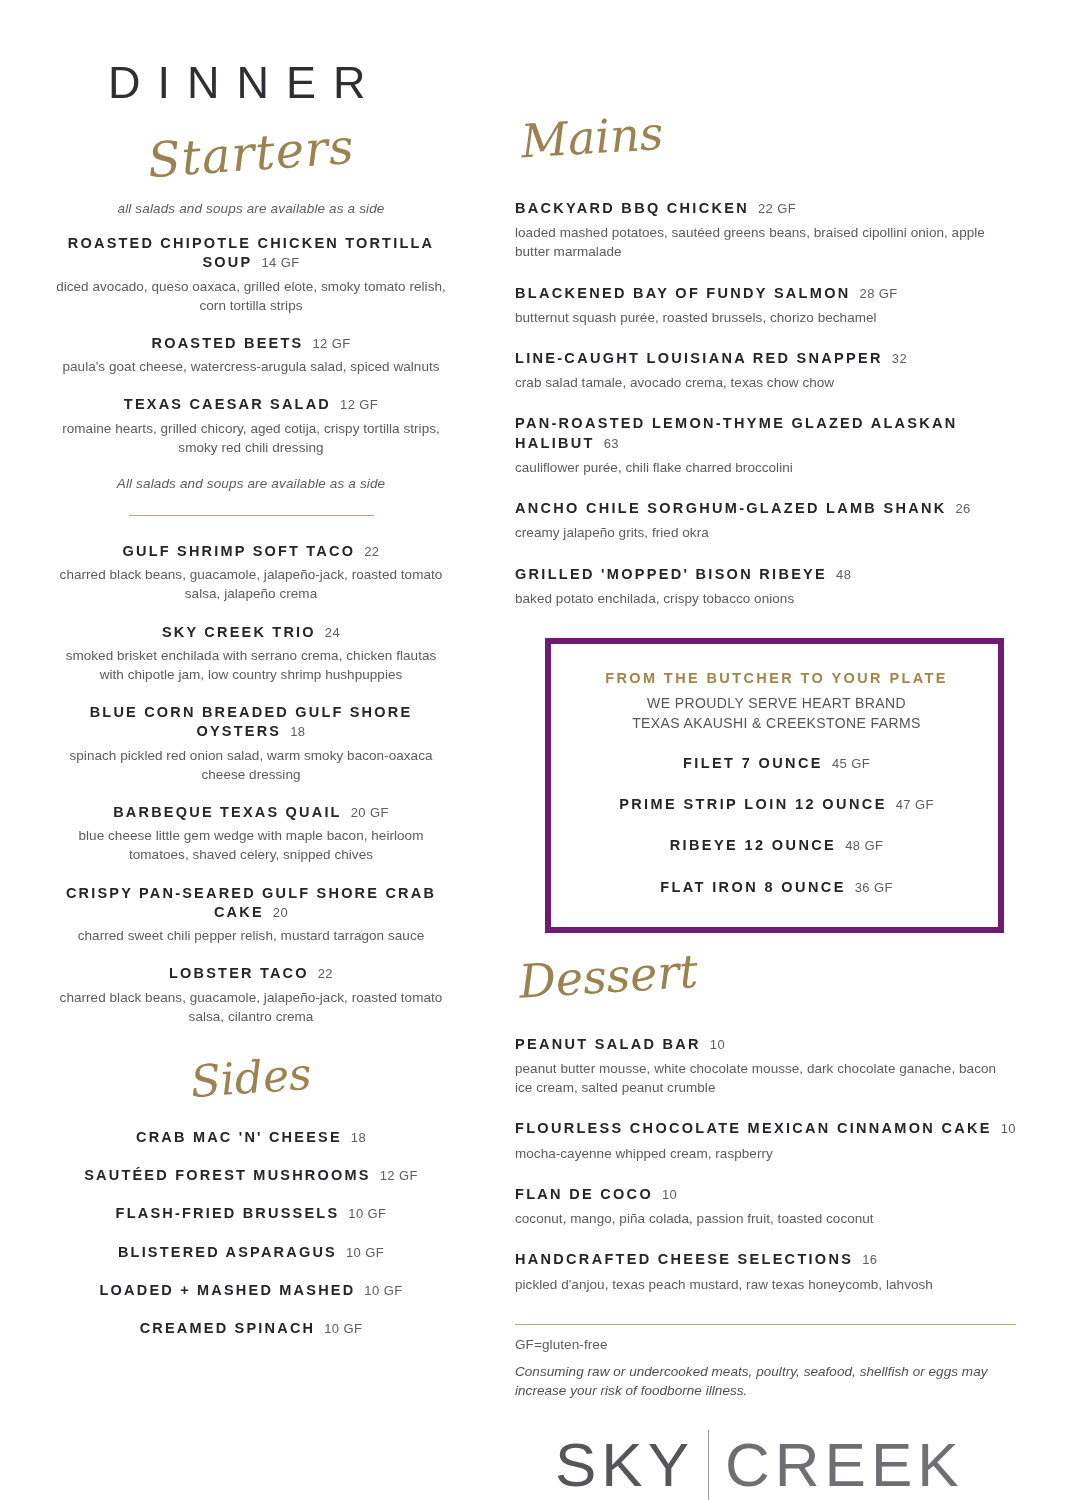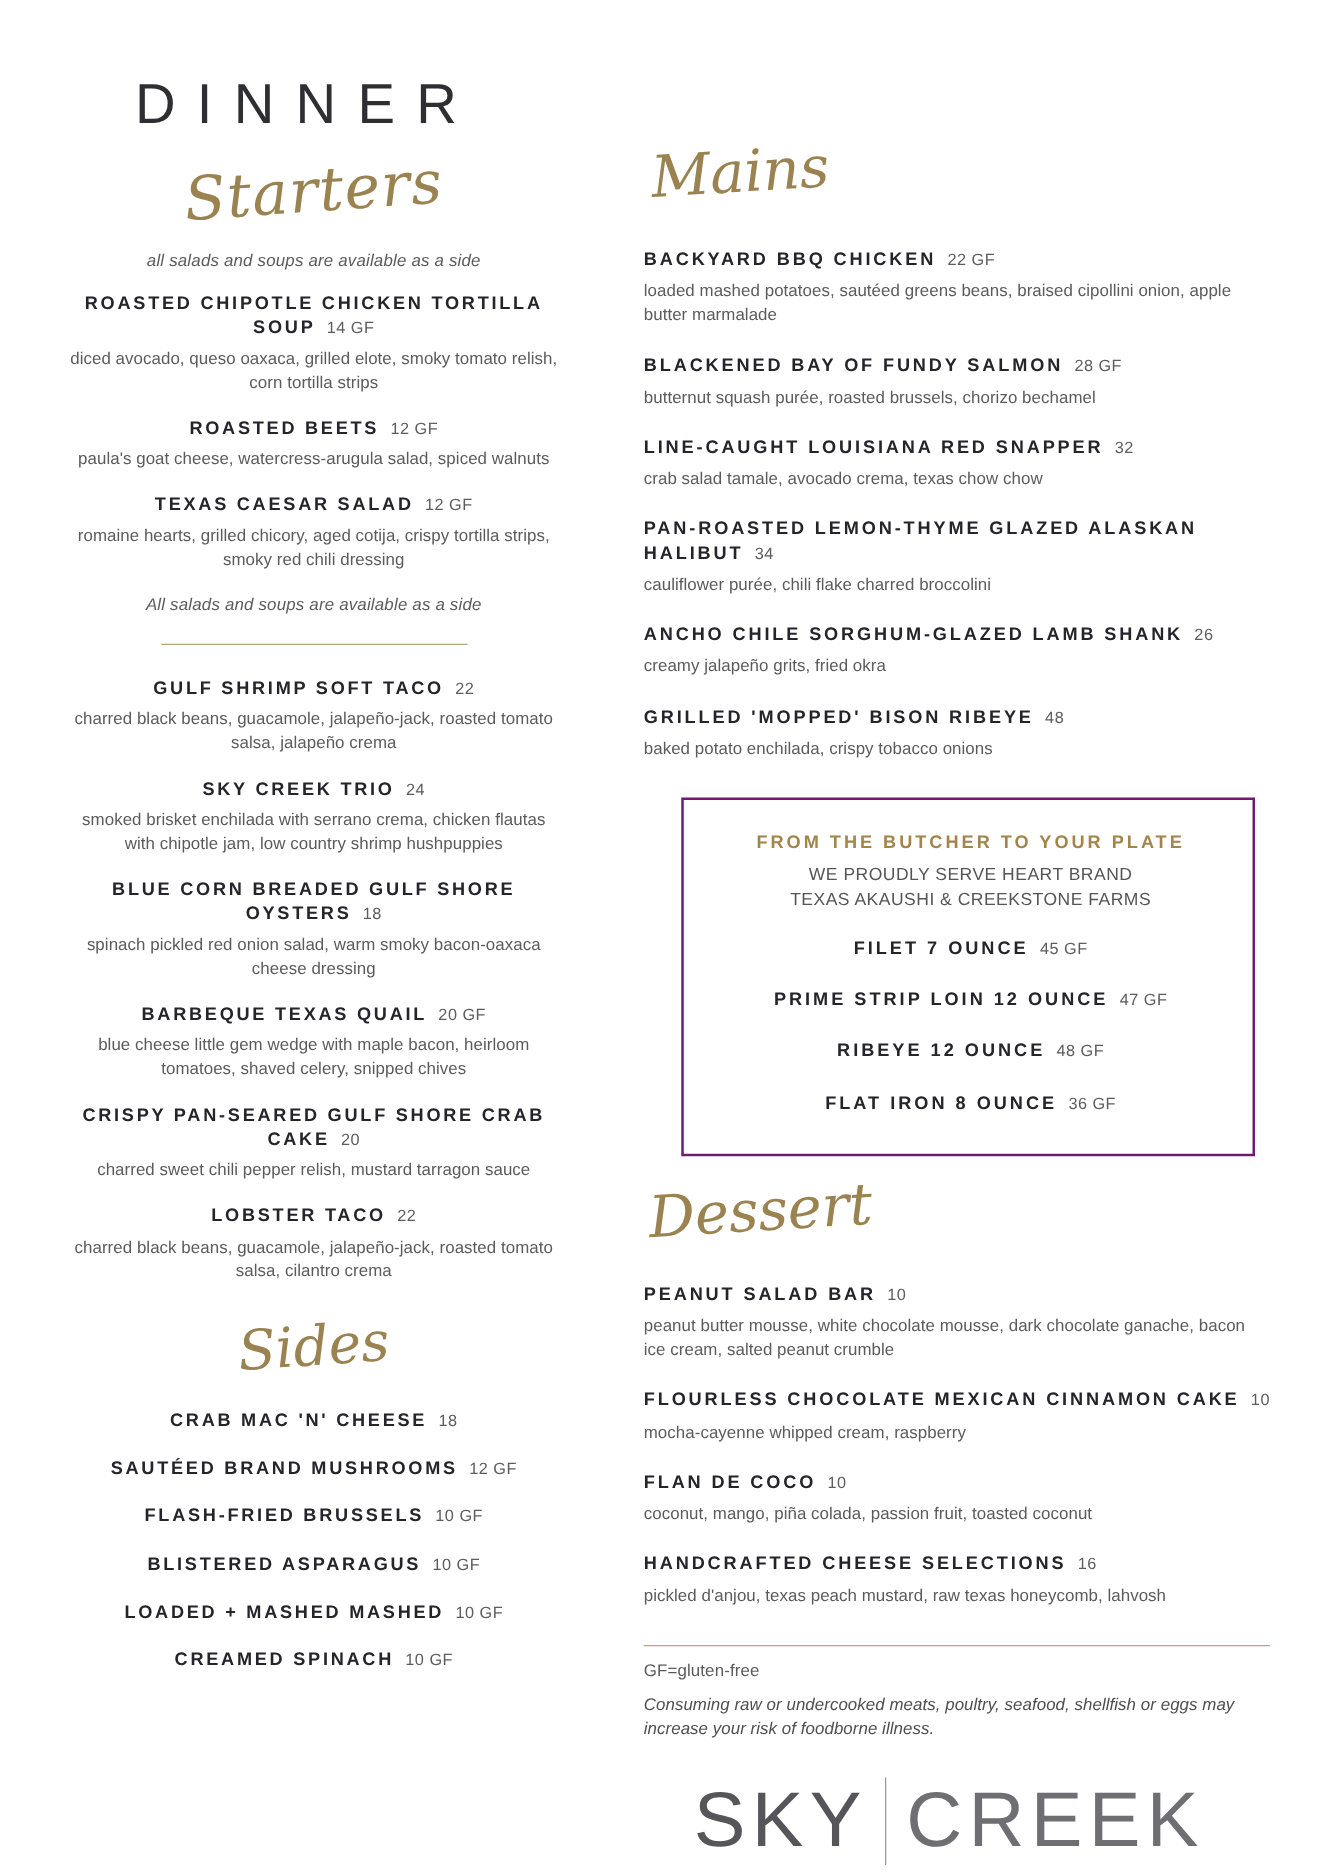--- a/index.html
+++ b/index.html
@@ -143,21 +143,21 @@
 
   
   .r-item {
     margin-bottom: 22px;
   }
   .r-item .item-name { letter-spacing: 2.3px; }
   .r-item .item-desc { margin-top: 5px; }
 
   
   .butcher-box {
-    border: 2px solid #701a75;
+    border: 6px solid #701a75;
     margin: 30px 0 0 30px;
     padding: 26px 20px 30px 24px;
     text-align: center;
     width: 459px;
     box-sizing: border-box;
   }
   .butcher-title {
     color: #a1854b;
     font-weight: bold;
     font-size: 14.5px;
@@ -298,21 +298,21 @@
         </div>
       </div>
 
       <div class="script-head script-sides">Sides</div>
 
       <div>
         <div class="side-row">
           <span class="item-name"><span>CRAB MAC 'N' CHEESE</span><span class="price">18</span></span>
         </div>
         <div class="side-row">
-          <span class="item-name"><span>SAUTÉED BRAND MUSHROOMS</span><span class="price">12 GF</span></span>
+          <span class="item-name"><span>SAUTÉED FOREST MUSHROOMS</span><span class="price">12 GF</span></span>
         </div>
         <div class="side-row">
           <span class="item-name"><span>FLASH-FRIED BRUSSELS</span><span class="price">10 GF</span></span>
         </div>
         <div class="side-row">
           <span class="item-name"><span>BLISTERED ASPARAGUS</span><span class="price">10 GF</span></span>
         </div>
         <div class="side-row">
           <span class="item-name"><span>LOADED + MASHED MASHED</span><span class="price">10 GF</span></span>
         </div>
@@ -334,21 +334,21 @@
         </div>
         <div class="r-item">
           <span class="item-name"><span>BLACKENED BAY OF FUNDY SALMON</span><span class="price">28 GF</span></span>
           <p class="item-desc">butternut squash purée, roasted brussels, chorizo bechamel</p>
         </div>
         <div class="r-item">
           <span class="item-name"><span>LINE-CAUGHT LOUISIANA RED SNAPPER</span><span class="price">32</span></span>
           <p class="item-desc">crab salad tamale, avocado crema, texas chow chow</p>
         </div>
         <div class="r-item">
-          <span class="item-name"><span>PAN-ROASTED LEMON-THYME GLAZED ALASKAN HALIBUT</span><span class="price">34</span></span>
+          <span class="item-name"><span>PAN-ROASTED LEMON-THYME GLAZED ALASKAN HALIBUT</span><span class="price">63</span></span>
           <p class="item-desc">cauliflower purée, chili flake charred broccolini</p>
         </div>
         <div class="r-item">
           <span class="item-name"><span>ANCHO CHILE SORGHUM-GLAZED LAMB SHANK</span><span class="price">26</span></span>
           <p class="item-desc">creamy jalapeño grits, fried okra</p>
         </div>
         <div class="r-item">
           <span class="item-name"><span>GRILLED 'MOPPED' BISON RIBEYE</span><span class="price">48</span></span>
           <p class="item-desc">baked potato enchilada, crispy tobacco onions</p>
         </div>

